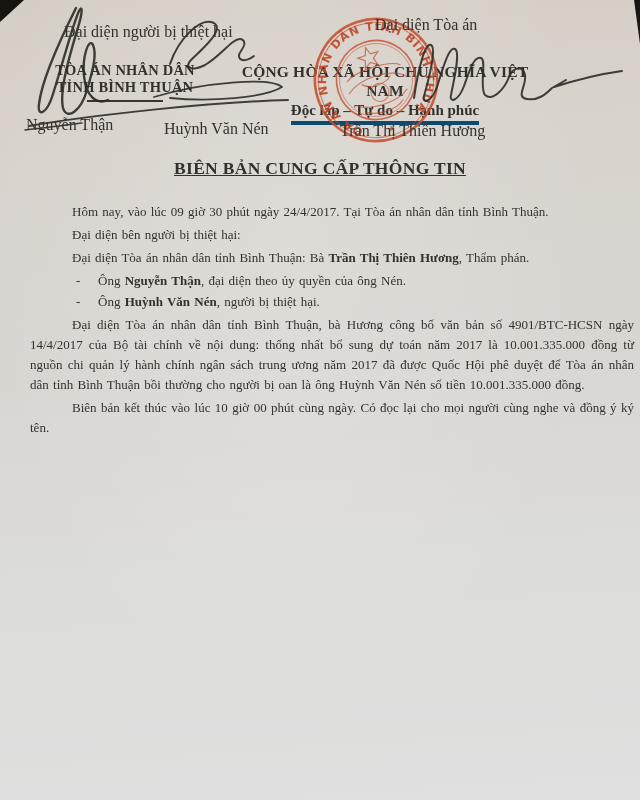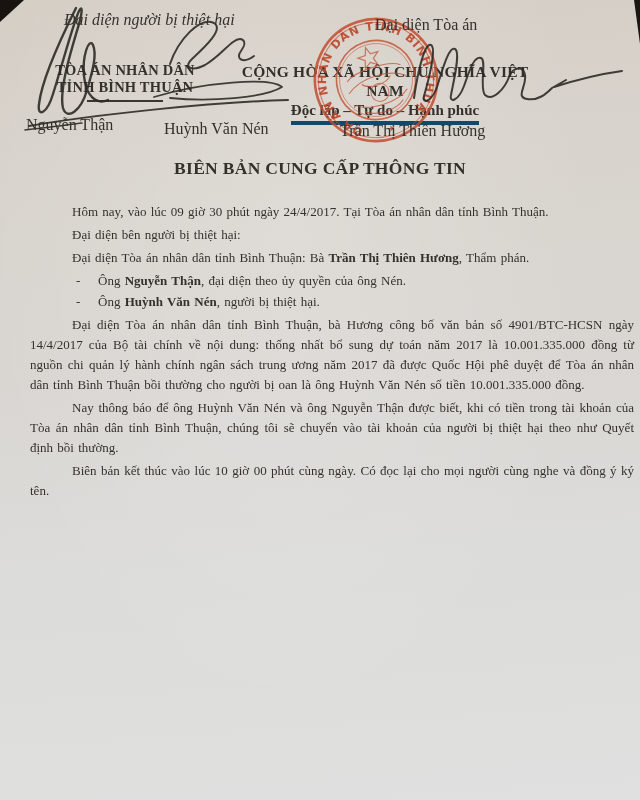--- a/index.html
+++ b/index.html
@@ -21,30 +21,30 @@
   }
   .doc { position:absolute; inset:0; padding:62px 6px 0 30px; }
 
   .hdr { display:flex; align-items:flex-start; }
   .h-left { width:190px; text-align:center; font-weight:bold; font-size:14.5px; line-height:17px; letter-spacing:0.2px; }
   .h-rule { width:76px; border-bottom:2px solid #3a362f; margin:4px auto 0; height:0; }
   .h-right { width:306px; margin-left:12px; text-align:center; font-weight:bold; }
   .h-right .l1 { font-size:15.5px; line-height:19px; letter-spacing:0.2px; }
   .motto { display:inline-block; font-size:15px; margin-top:2px; padding-bottom:2px; border-bottom:4px solid #0c4a6e; }
 
-  .title { text-align:center; font-weight:bold; font-size:17.5px; margin:33px 0 0 0; letter-spacing:0.3px; transform:translateX(-12px); }
+  .title { text-align:center; font-weight:bold; font-size:17.5px; margin:33px 0 0 0; letter-spacing:0.3px; transform:translateX(-12px);text-decoration:underline; }
 
   .blocks { margin-top:23px; font-size:13px; line-height:20px; }
   .para { text-align:justify; text-indent:42px; margin:3px 0; word-spacing:1px; }
   .li { margin:1px 0 1px 46px; }
   .dash { display:inline-block; width:22px; }
   .b { font-weight:bold; }
 
   .sig-section { position:absolute; left:0; top:570; width:640px; height:230px; font-size:16px; }
-  .label-left  { position:absolute; left:64px;  top:11px;  z-index:3;font-style:italic; }
+  .label-left  { position:absolute; left:64px;  top:23px;  z-index:3; }
   .label-right { position:absolute; left:375px; top:16px; z-index:3; }
   .stamp    { position:absolute; left:301px; top:5px;  width:150px; height:150px; z-index:1; }
   .sig-left { position:absolute; left:22px;  top:2px;  width:280px; height:140px; z-index:2; }
   .sig-right{ position:absolute; left:400px; top:28px; width:230px; height:80px;  z-index:2; }
   .name { position:absolute; z-index:3; white-space:nowrap; }
   .name-1 { left:26px;  top:116px; }
   .name-2 { left:164px; top:120px; }
   .name-3 { left:340px; top:122px; }
   .ink { stroke:#2e2b28; fill:none; stroke-linecap:round; stroke-linejoin:round; opacity:0.9; }
 </style>
@@ -70,21 +70,20 @@
 
   <div class="title">BIÊN BẢN CUNG CẤP THÔNG TIN</div>
 
   <div class="blocks">
       <div class="para"><span>Hôm nay, vào lúc 09 giờ 30 phút ngày 24/4/2017. Tại Tòa án nhân dân tỉnh Bình Thuận.</span></div>
       <div class="para"><span>Đại diện bên người bị thiệt hại:</span></div>
       <div class="para"><span>Đại diện Tòa án nhân dân tỉnh Bình Thuận: Bà </span><span class="b">Trần Thị Thiên Hương</span><span>, Thẩm phán.</span></div>
       <div class="para li" style="text-indent: 0px;"><span class="dash">-</span><span>Ông </span><span class="b">Nguyễn Thận</span><span>, đại diện theo ủy quyền của ông Nén.</span></div>
       <div class="para li" style="text-indent: 0px;"><span class="dash">-</span><span>Ông </span><span class="b">Huỳnh Văn Nén</span><span>, người bị thiệt hại.</span></div>
       <div class="para"><span>Đại diện Tòa án nhân dân tỉnh Bình Thuận, bà Hương công bố văn bản số 4901/BTC-HCSN ngày 14/4/2017 của Bộ tài chính về nội dung: thống nhất bổ sung dự toán năm 2017 là 10.001.335.000 đồng từ nguồn chi quản lý hành chính ngân sách trung ương năm 2017 đã được Quốc Hội phê duyệt để Tòa án nhân dân tỉnh Bình Thuận bồi thường cho người bị oan là ông Huỳnh Văn Nén số tiền 10.001.335.000 đồng.</span></div>
-      <div class="para"><span>Nay thông báo để ông Huỳnh Văn Nén và ông Nguyễn Thận được biết, khi có tiền trong tài khoản của Tòa án nhân dân tỉnh Bình Thuận, chúng tôi sẽ chuyển vào tài khoản của người bị thiệt hại theo như Quyết định bồi thường.</span></div>
       <div class="para"><span>Biên bản kết thúc vào lúc 10 giờ 00 phút cùng ngày. Có đọc lại cho mọi người cùng nghe và đồng ý ký tên.</span></div>
     </div>
 
 </div>
 
 <div class="sig-section">
 
   <div class="label-left">Đại diện người bị thiệt hại</div>
   <div class="label-right">Đại diện Tòa án</div>
 

